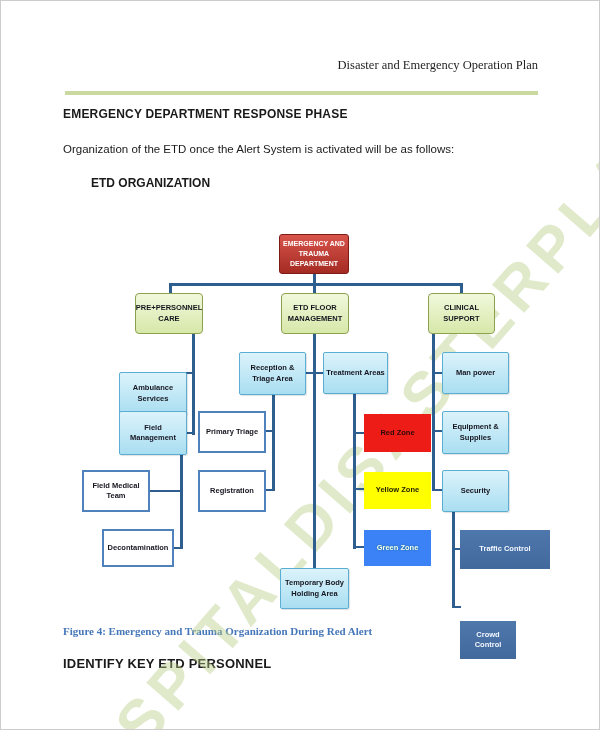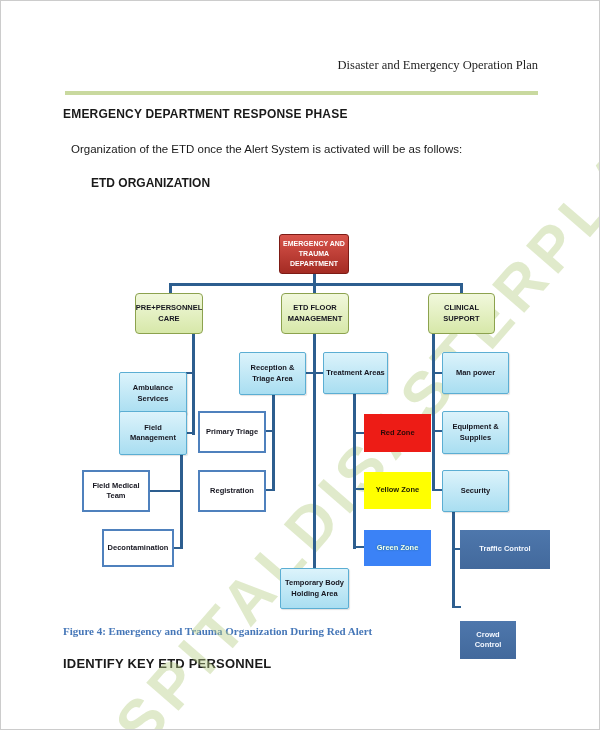--- a/index.html
+++ b/index.html
@@ -8,21 +8,21 @@
     position:relative; width:600px; height:730px; background:#ffffff;
     border:1px solid #cccccc; overflow:hidden;
     font-family:"Liberation Sans", sans-serif; color:#1a1a1a;
   }
   .doc-header {
     position:absolute; top:57px; left:62px; width:475px; text-align:right;
     font-family:"Liberation Serif", serif; font-size:12.5px; color:#1f1f1f;
   }
   .green-rule { position:absolute; left:64px; top:90px; width:473px; height:3.5px; background:#c9d99f; }
   .h1 { position:absolute; left:62px; top:106px; font-size:12px; font-weight:bold; letter-spacing:0.2px; }
-  .para { position:absolute; left:62px; top:142px; font-size:11.5px;margin-left:8px; }
+  .para { position:absolute; left:62px; top:142px; font-size:11.5px; }
   .h2 { position:absolute; left:66px; top:175px; font-size:12px; font-weight:bold;margin-left:24px; }
   .caption {
     position:absolute; left:62px; top:624px; font-family:"Liberation Serif", serif;
     font-size:11px; font-weight:bold; color:#4677b8;
   }
   .h3 { position:absolute; left:62px; top:655px; font-size:13px; font-weight:bold; letter-spacing:0.2px; }
 
   .watermark {
     position:absolute; left:100px; top:712px; z-index:1; white-space:nowrap;
     transform:rotate(-49deg); transform-origin:0 0;

